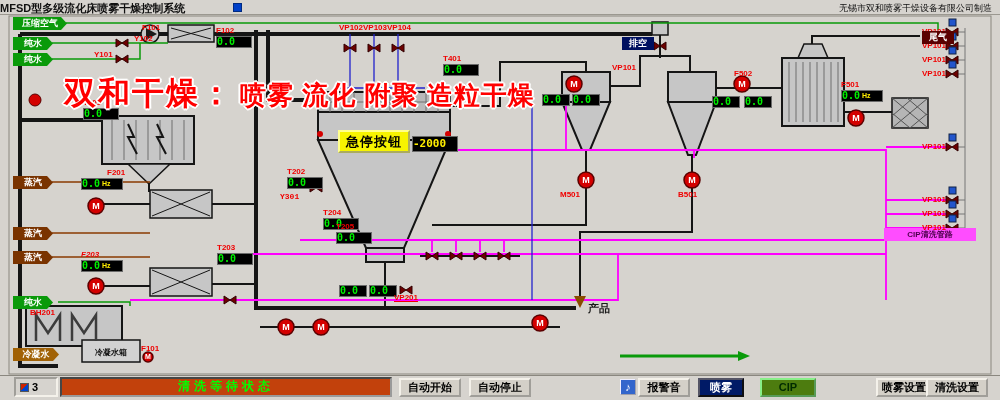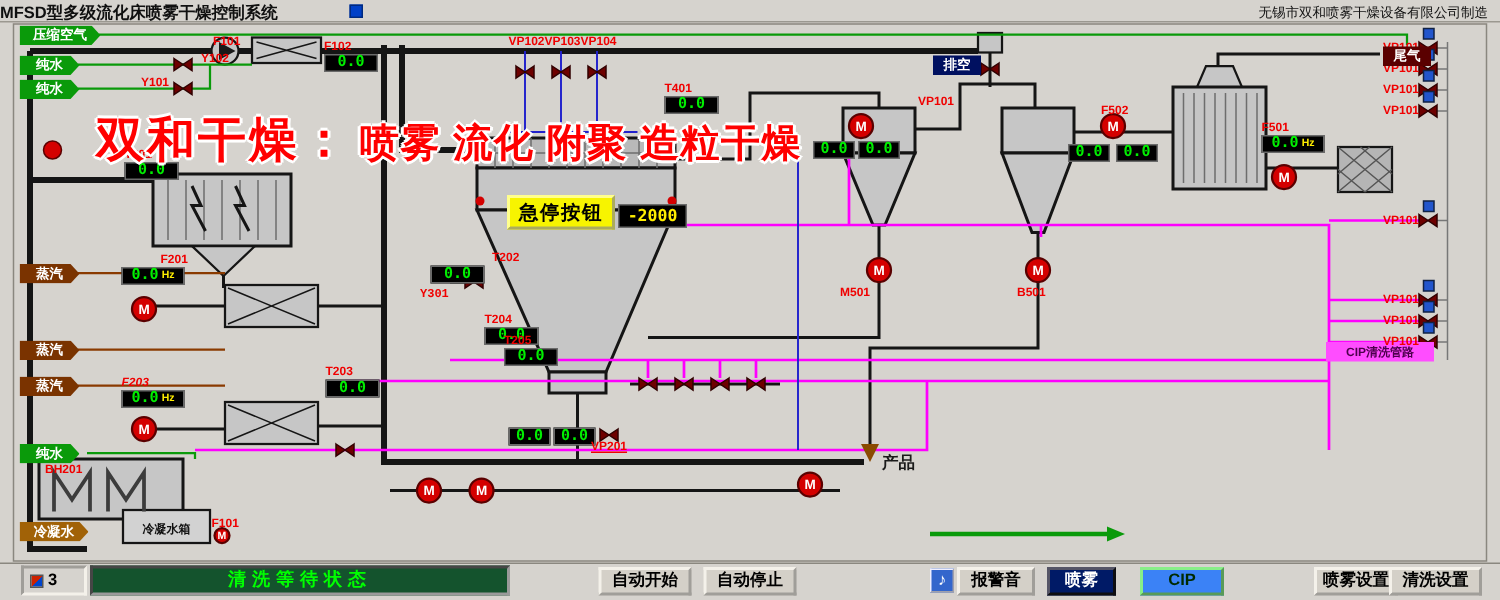--- a/index.html
+++ b/index.html
@@ -8,54 +8,54 @@
   #stage{position:absolute;left:0;top:0;width:1000px;height:400px;background:#d6d3ce}
   #diagram{position:absolute;left:0;top:0;z-index:1}
   #overlay{position:absolute;left:0;top:0;width:1000px;height:400px;z-index:2}
   
   #titlebar{position:absolute;left:0;top:0;width:1000px;height:15px;background:#d6d3ce;border-bottom:1px solid #9b9890}
   #title-icon{position:absolute;left:233px;top:3px;width:9px;height:9px;background:#0040c8;border:1px solid #002a80}
   #main-title{position:absolute;left:0;top:1px;width:890px;text-align:left;font-size:11px;font-weight:bold;color:#101010;white-space:nowrap}
   #manufacturer{position:absolute;right:8px;top:2px;font-size:9px;color:#101010;white-space:nowrap}
   
   .glabel,.rlabel{position:absolute;color:#f00000;font-size:8px;font-weight:bold;line-height:8px;white-space:nowrap;z-index:3}
-  .gbox{position:absolute;background:#000;border:1px solid #6a6a6a;display:flex;align-items:center;justify-content:center;padding:0 0;z-index:3}
+  .gbox{position:absolute;background:#000;border:1px solid #6a6a6a;display:flex;align-items:center;justify-content:flex-start;padding:0 0;z-index:3}
   .gval{color:#00ee00;font-family:"DejaVu Sans Mono","Liberation Mono",monospace;font-size:10px;font-weight:bold;line-height:10px}
   .gunit{color:#ffee00;font-size:7px;font-weight:bold;margin-left:2px;line-height:8px}
   .gbox.yellow .gval{color:#ffee00;font-size:11px}
   
   .flabel{position:absolute;height:13px;color:#fff;font-size:9px;font-weight:bold;text-align:center;line-height:13px;white-space:nowrap;z-index:3;
           clip-path:polygon(0 0,calc(100% - 6px) 0,100% 50%,calc(100% - 6px) 100%,0 100%)}
   .dlabel{position:absolute;height:13px;color:#fff;font-size:9px;font-weight:bold;text-align:center;line-height:13px;z-index:3}
   
   #estop{position:absolute;left:338px;top:130px;width:72px;height:23px;background:#f7f400;border:2px outset #ffff8c;color:#000;
          font-size:13px;font-weight:bold;text-align:center;line-height:19px;letter-spacing:1px;z-index:4;cursor:pointer}
   #product{position:absolute;left:588px;top:301px;font-size:11px;font-weight:bold;color:#1a1a1a;z-index:3}
-  #cipline{position:absolute;left:884px;top:228px;width:72px;height:13px;background:#ff4dff;color:#4d004d;font-size:8px;font-weight:bold;
+  #cipline{position:absolute;left:884px;top:228px;width:92px;height:13px;background:#ff4dff;color:#4d004d;font-size:8px;font-weight:bold;
            text-align:center;line-height:13px;z-index:3}
   #condensate{position:absolute;left:83px;top:347px;width:56px;text-align:center;font-size:8px;font-weight:bold;color:#101010;z-index:3}
   
   #watermark{position:absolute;left:64px;top:72px;white-space:nowrap;z-index:60;pointer-events:none}
   #watermark span{font-weight:bold;color:#ff0000;
     text-shadow:-2px 0 #fff,2px 0 #fff,0 -2px #fff,0 2px #fff,-1px -1px #fff,1px 1px #fff,-1px 1px #fff,1px -1px #fff}
   .wm1{font-size:32px;letter-spacing:2px}
   .wm2{font-size:26px;margin-left:6px;letter-spacing:1px}
   
   #footerline{position:absolute;left:0;top:375px;width:1000px;height:1px;background:#8a877f;z-index:3}
   #pagebox{position:absolute;left:14px;top:377px;width:44px;height:20px;border:2px inset #f4f1ea;background:#d6d3ce;display:flex;
            align-items:center;gap:3px;padding-left:4px;font-size:11px;font-weight:bold;color:#000;z-index:3}
   #pageicon{width:9px;height:9px;background:linear-gradient(135deg,#cc2200 50%,#0044cc 50%);display:inline-block;border:1px solid #555}
-  #statusbar{position:absolute;left:60px;top:377px;width:280px;height:20px;background:#14532d;border:2px inset #9a9a9a;color:#00ff00;
+  #statusbar{position:absolute;left:60px;top:377px;width:332px;height:20px;background:#c2410c;border:2px inset #9a9a9a;color:#00ff00;
              font-size:12px;font-weight:bold;text-align:center;line-height:15px;letter-spacing:4px;z-index:3}
   #alarmicon{position:absolute;left:620px;top:379px;width:16px;height:16px;background:#3366cc;color:#fff;font-size:11px;text-align:center;
              line-height:15px;border:1px outset #eef;z-index:3;cursor:pointer}
   .btn{position:absolute;top:378px;height:19px;background:#d4d0c8;border:2px outset #f4f1ea;font-weight:bold;font-size:11px;
        text-align:center;line-height:14px;color:#000;z-index:3;cursor:pointer;white-space:nowrap}
   .btn.dark{background:#001a66;color:#fff;border-color:#556}
-  .btn.green{background:#3b82f6;color:#002b00;border-color:#88ee88}
+  .btn.green{background:#4d7c0f;color:#002b00;border-color:#88ee88}
 </style>
 </head>
 <body>
 
 <div id="stage">
 
   <svg id="diagram" width="1000" height="400" viewBox="0 0 1000 400" xmlns="http://www.w3.org/2000/svg">
     <rect x="9" y="16" width="982" height="358" fill="none" stroke="#8a877f"></rect>
 
     <g stroke="#151515" stroke-width="4" fill="none">
@@ -297,21 +297,21 @@
       <div class="glabel" style="left: 81px; top: 169px; margin-left: 26px;">F201</div>
       <div class="gbox" style="left: 81px; top: 178px; width: 42px; height: 12px;">
         <span class="gval">0.0</span>
         <span class="gunit">Hz</span>
       </div>
       <div class="glabel" style="left: 81px; top: 251px; font-style: italic;">F203</div>
       <div class="gbox" style="left: 81px; top: 260px; width: 42px; height: 12px;">
         <span class="gval">0.0</span>
         <span class="gunit">Hz</span>
       </div>
-      <div class="glabel" style="left: 287px; top: 168px; margin-left: 41px;">T202</div>
+      <div class="glabel" style="left: 287px; top: 168px;">T202</div>
       <div class="gbox" style="left: 287px; top: 177px; width: 36px; height: 12px;">
         <span class="gval">0.0</span>
       </div>
       <div class="glabel" style="left: 217px; top: 244px;">T203</div>
       <div class="gbox" style="left: 217px; top: 253px; width: 36px; height: 12px;">
         <span class="gval">0.0</span>
       </div>
       <div class="glabel" style="left: 323px; top: 209px;">T204</div>
       <div class="gbox" style="left: 323px; top: 218px; width: 36px; height: 12px;">
         <span class="gval">0.0</span>

